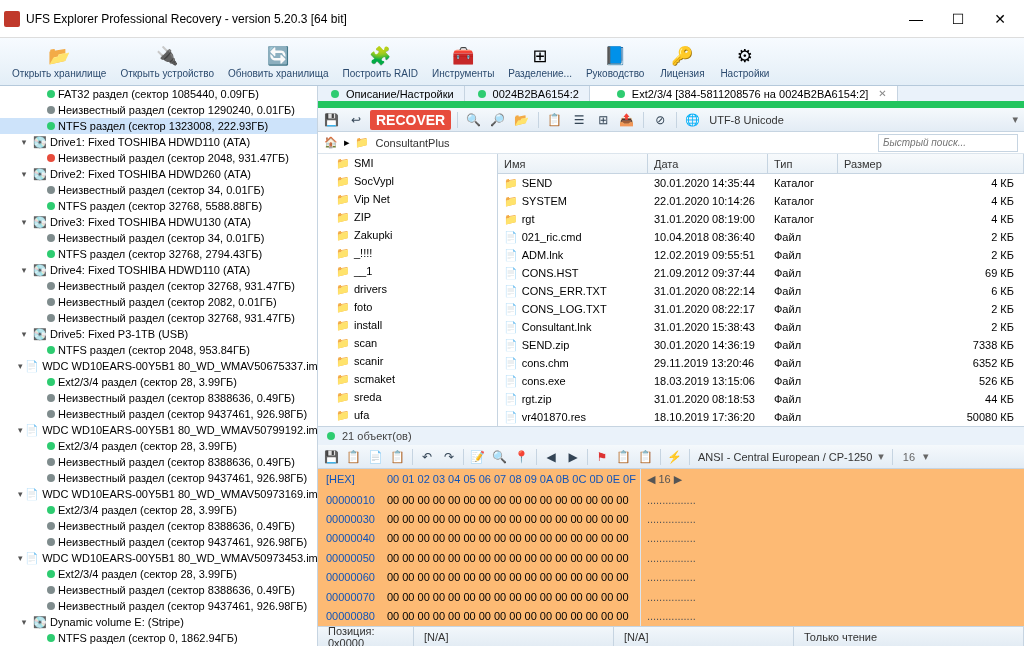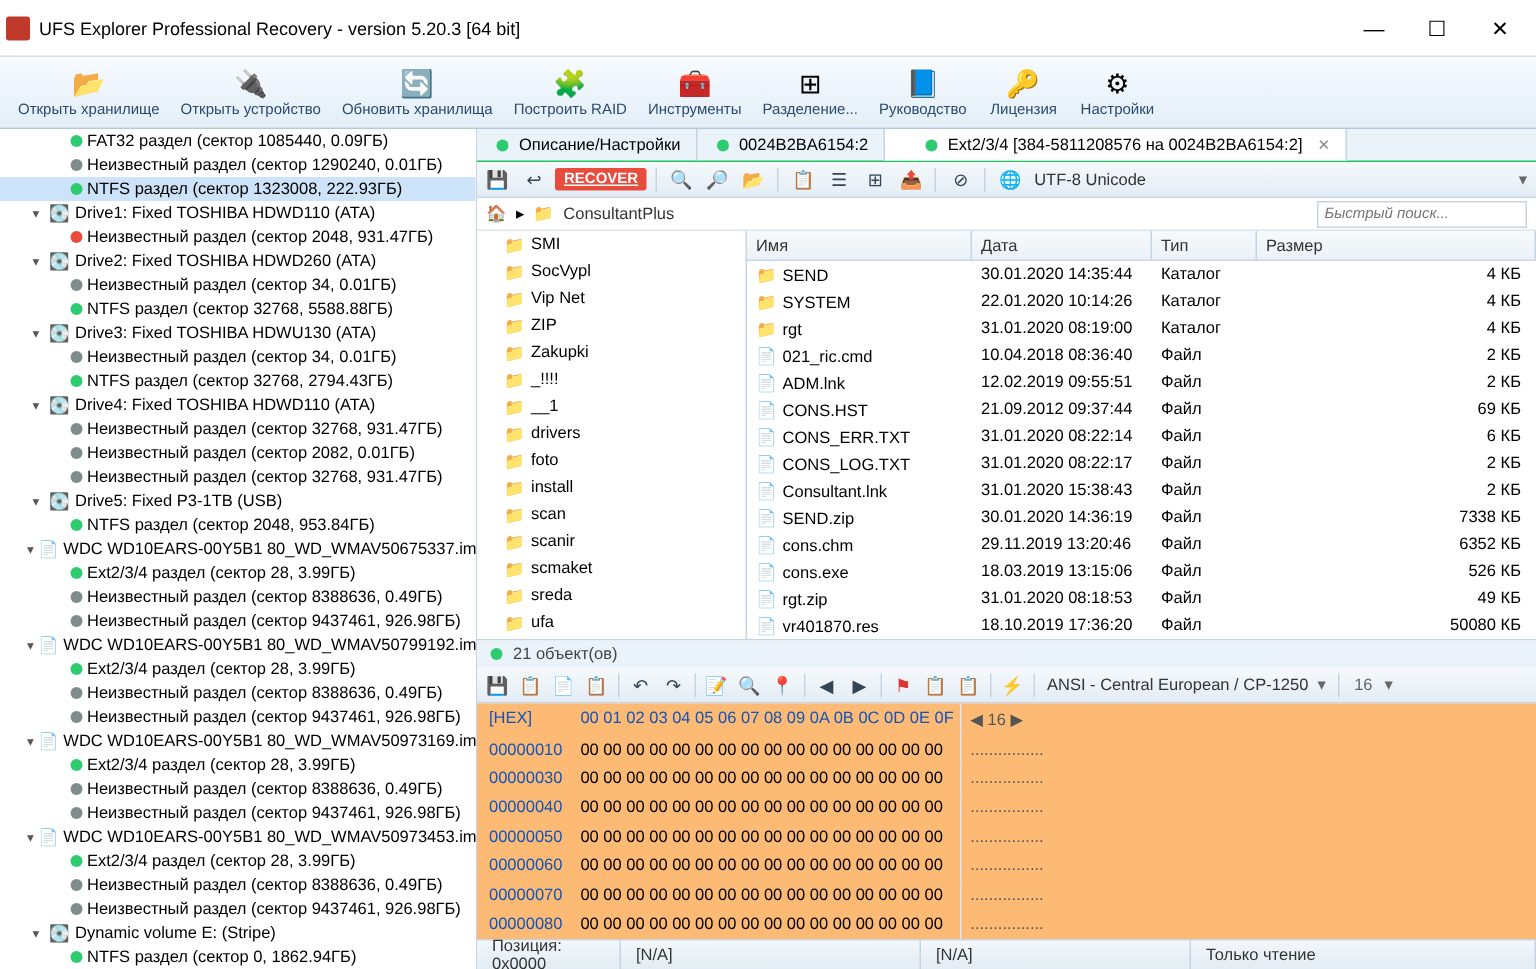--- a/index.html
+++ b/index.html
@@ -18,28 +18,28 @@
 .tree-row { display: flex; align-items: center; height: 16px; padding: 0 4px; white-space: nowrap; cursor: pointer; }
 .tree-row.selected { background: #cde3fa; }
 .tree-exp { width: 12px; display: inline-block; text-align: center; color: #555; font-size: 9px; }
 .dot { width: 8px; height: 8px; border-radius: 50%; display: inline-block; margin: 0 3px; }
 .dot.green { background: #2ecc71; }
 .dot.red { background: #e74c3c; }
 .dot.gray { background: #7f8c8d; }
 .dicon { width: 14px; height: 12px; display: inline-block; margin: 0 3px; font-size: 11px; }
 .tree-text { color: #000; }
 .right { flex: 1; display: flex; flex-direction: column; overflow: hidden; }
-.tabs { height: 22px; background: #eaf2fa; border-bottom: 1px solid #22c55e; display: flex; align-items: stretch; }
+.tabs { height: 22px; background: #eaf2fa; border-bottom: 7px solid #22c55e; display: flex; align-items: stretch; }
 .tab { display: flex; align-items: center; padding: 0 10px; border-right: 1px solid #c6d4e1; cursor: pointer; gap: 4px; }
 .tab.active { background: #fff; padding-left: 24px; }
 .tab-close { color: #888; font-size: 10px; margin-left: 6px; }
 .mini-tb { height: 24px; background: linear-gradient(#f5f9fc,#e3ecf5); border-bottom: 1px solid #c6d4e1; display: flex; align-items: center; padding: 0 4px; gap: 4px; }
 .mt-btn { width: 20px; height: 20px; display: flex; align-items: center; justify-content: center; cursor: pointer; font-size: 12px; border-radius: 2px; color: #345; }
 .mt-sep { width: 1px; height: 16px; background: #c6d4e1; margin: 0 2px; }
-.recover-btn { background: #e74c3c; color: #fff; font-size: 10px; font-weight: bold; padding: 2px 6px; border-radius: 2px; cursor: pointer; text-decoration: underline; }
+.recover-btn { background: #e74c3c; color: #fff; font-size: 14px; font-weight: bold; padding: 2px 6px; border-radius: 2px; cursor: pointer; }
 .enc-sel { margin-left: 2px; font-size: 11px; color: #333; flex: 1; }
 .enc-dd { color: #666; cursor: pointer; padding: 2px; }
 .breadcrumb { height: 22px; background: #fff; border-bottom: 1px solid #dce5ed; display: flex; align-items: center; padding: 0 6px; gap: 6px; }
 .bc-icon { width: 14px; color: #5a7fa6; }
 .bc-text { color: #333; flex: 1; }
 .search-box { width: 140px; height: 18px; border: 1px solid #c6d4e1; font-style: italic; color: #aaa; padding: 0 4px; font-size: 10px; }
 .content-split { flex: 1; display: flex; overflow: hidden; }
 .folder-pane { width: 180px; border-right: 1px solid #c6d4e1; overflow-y: auto; background: #fff; }
 .folder-item { display: flex; align-items: center; height: 18px; padding: 0 4px 0 18px; cursor: pointer; gap: 4px; }
 .ficon { width: 14px; color: #5a8fc8; font-size: 11px; }
@@ -484,21 +484,21 @@
             <div class="file-row">
               <div class="fc col-name"><span class="ficon">📄</span><span>cons.exe</span></div>
               <div class="fc col-date">18.03.2019 13:15:06</div>
               <div class="fc col-type">Файл</div>
               <div class="fc col-size">526 КБ</div>
             </div>
             <div class="file-row">
               <div class="fc col-name"><span class="ficon">📄</span><span>rgt.zip</span></div>
               <div class="fc col-date">31.01.2020 08:18:53</div>
               <div class="fc col-type">Файл</div>
-              <div class="fc col-size">49 КБ</div>
+              <div class="fc col-size">44 КБ</div>
             </div>
             <div class="file-row">
               <div class="fc col-name"><span class="ficon">📄</span><span>vr401870.res</span></div>
               <div class="fc col-date">18.10.2019 17:36:20</div>
               <div class="fc col-type">Файл</div>
               <div class="fc col-size">50080 КБ</div>
             </div>
             <div class="file-row">
               <div class="fc col-name"><span class="ficon">📄</span><span>vr401920.res</span></div>
               <div class="fc col-date">16.12.2019 16:03:16</div>

